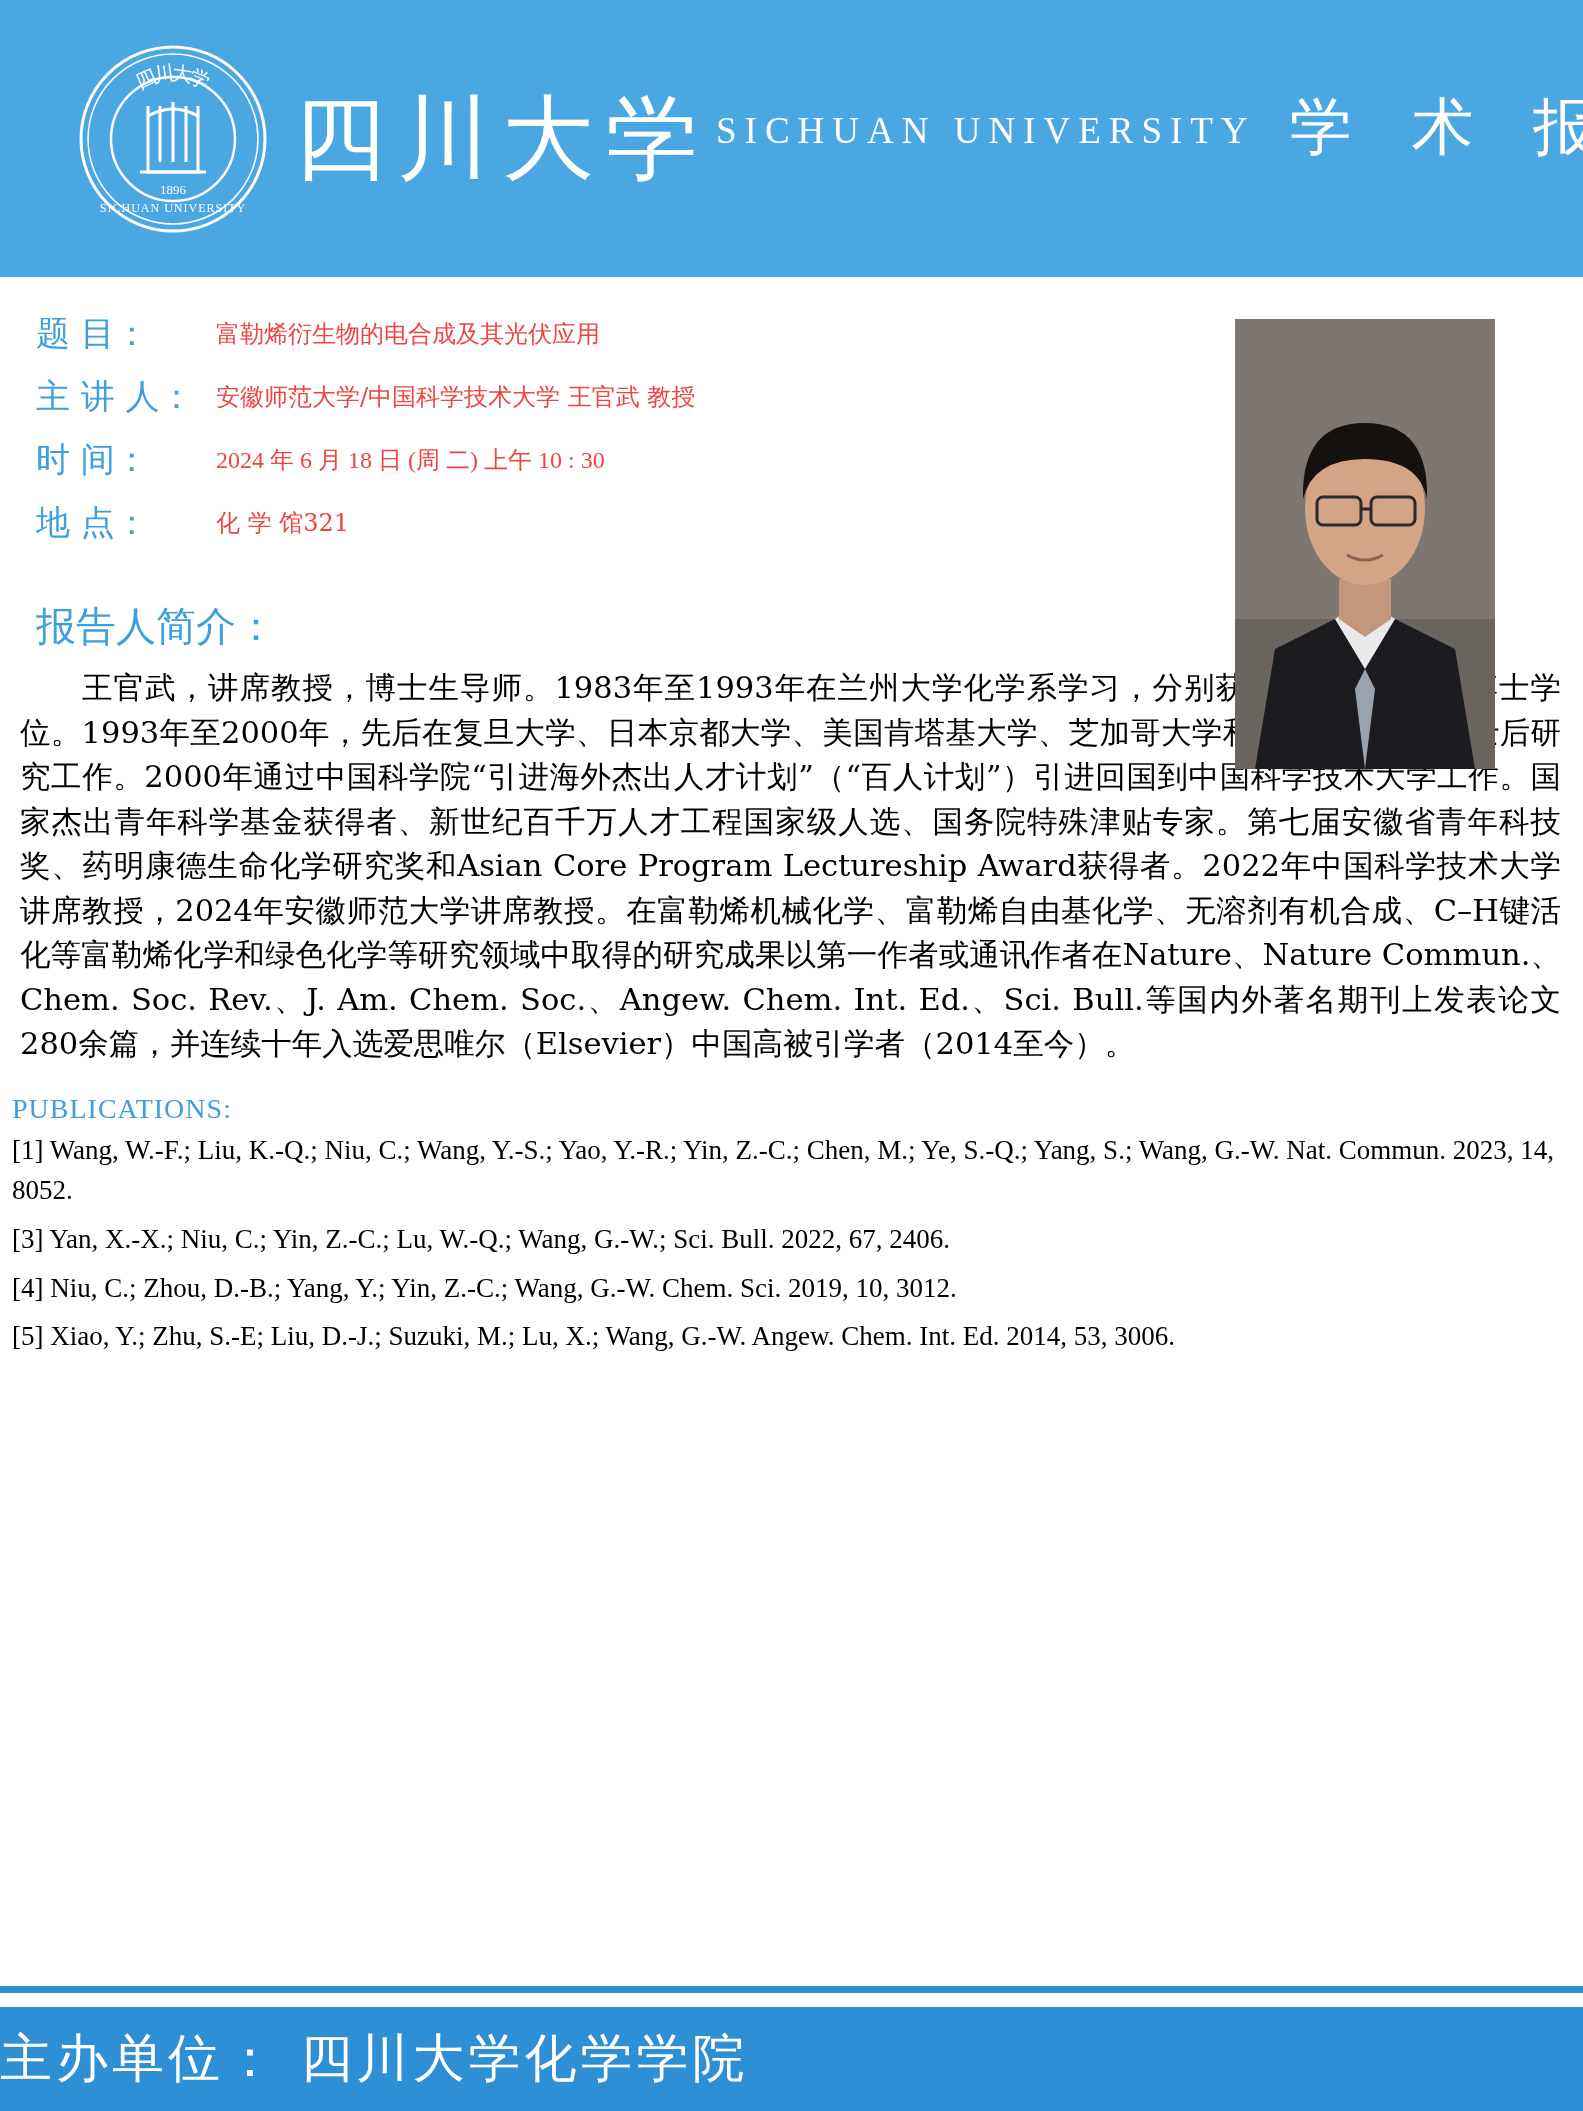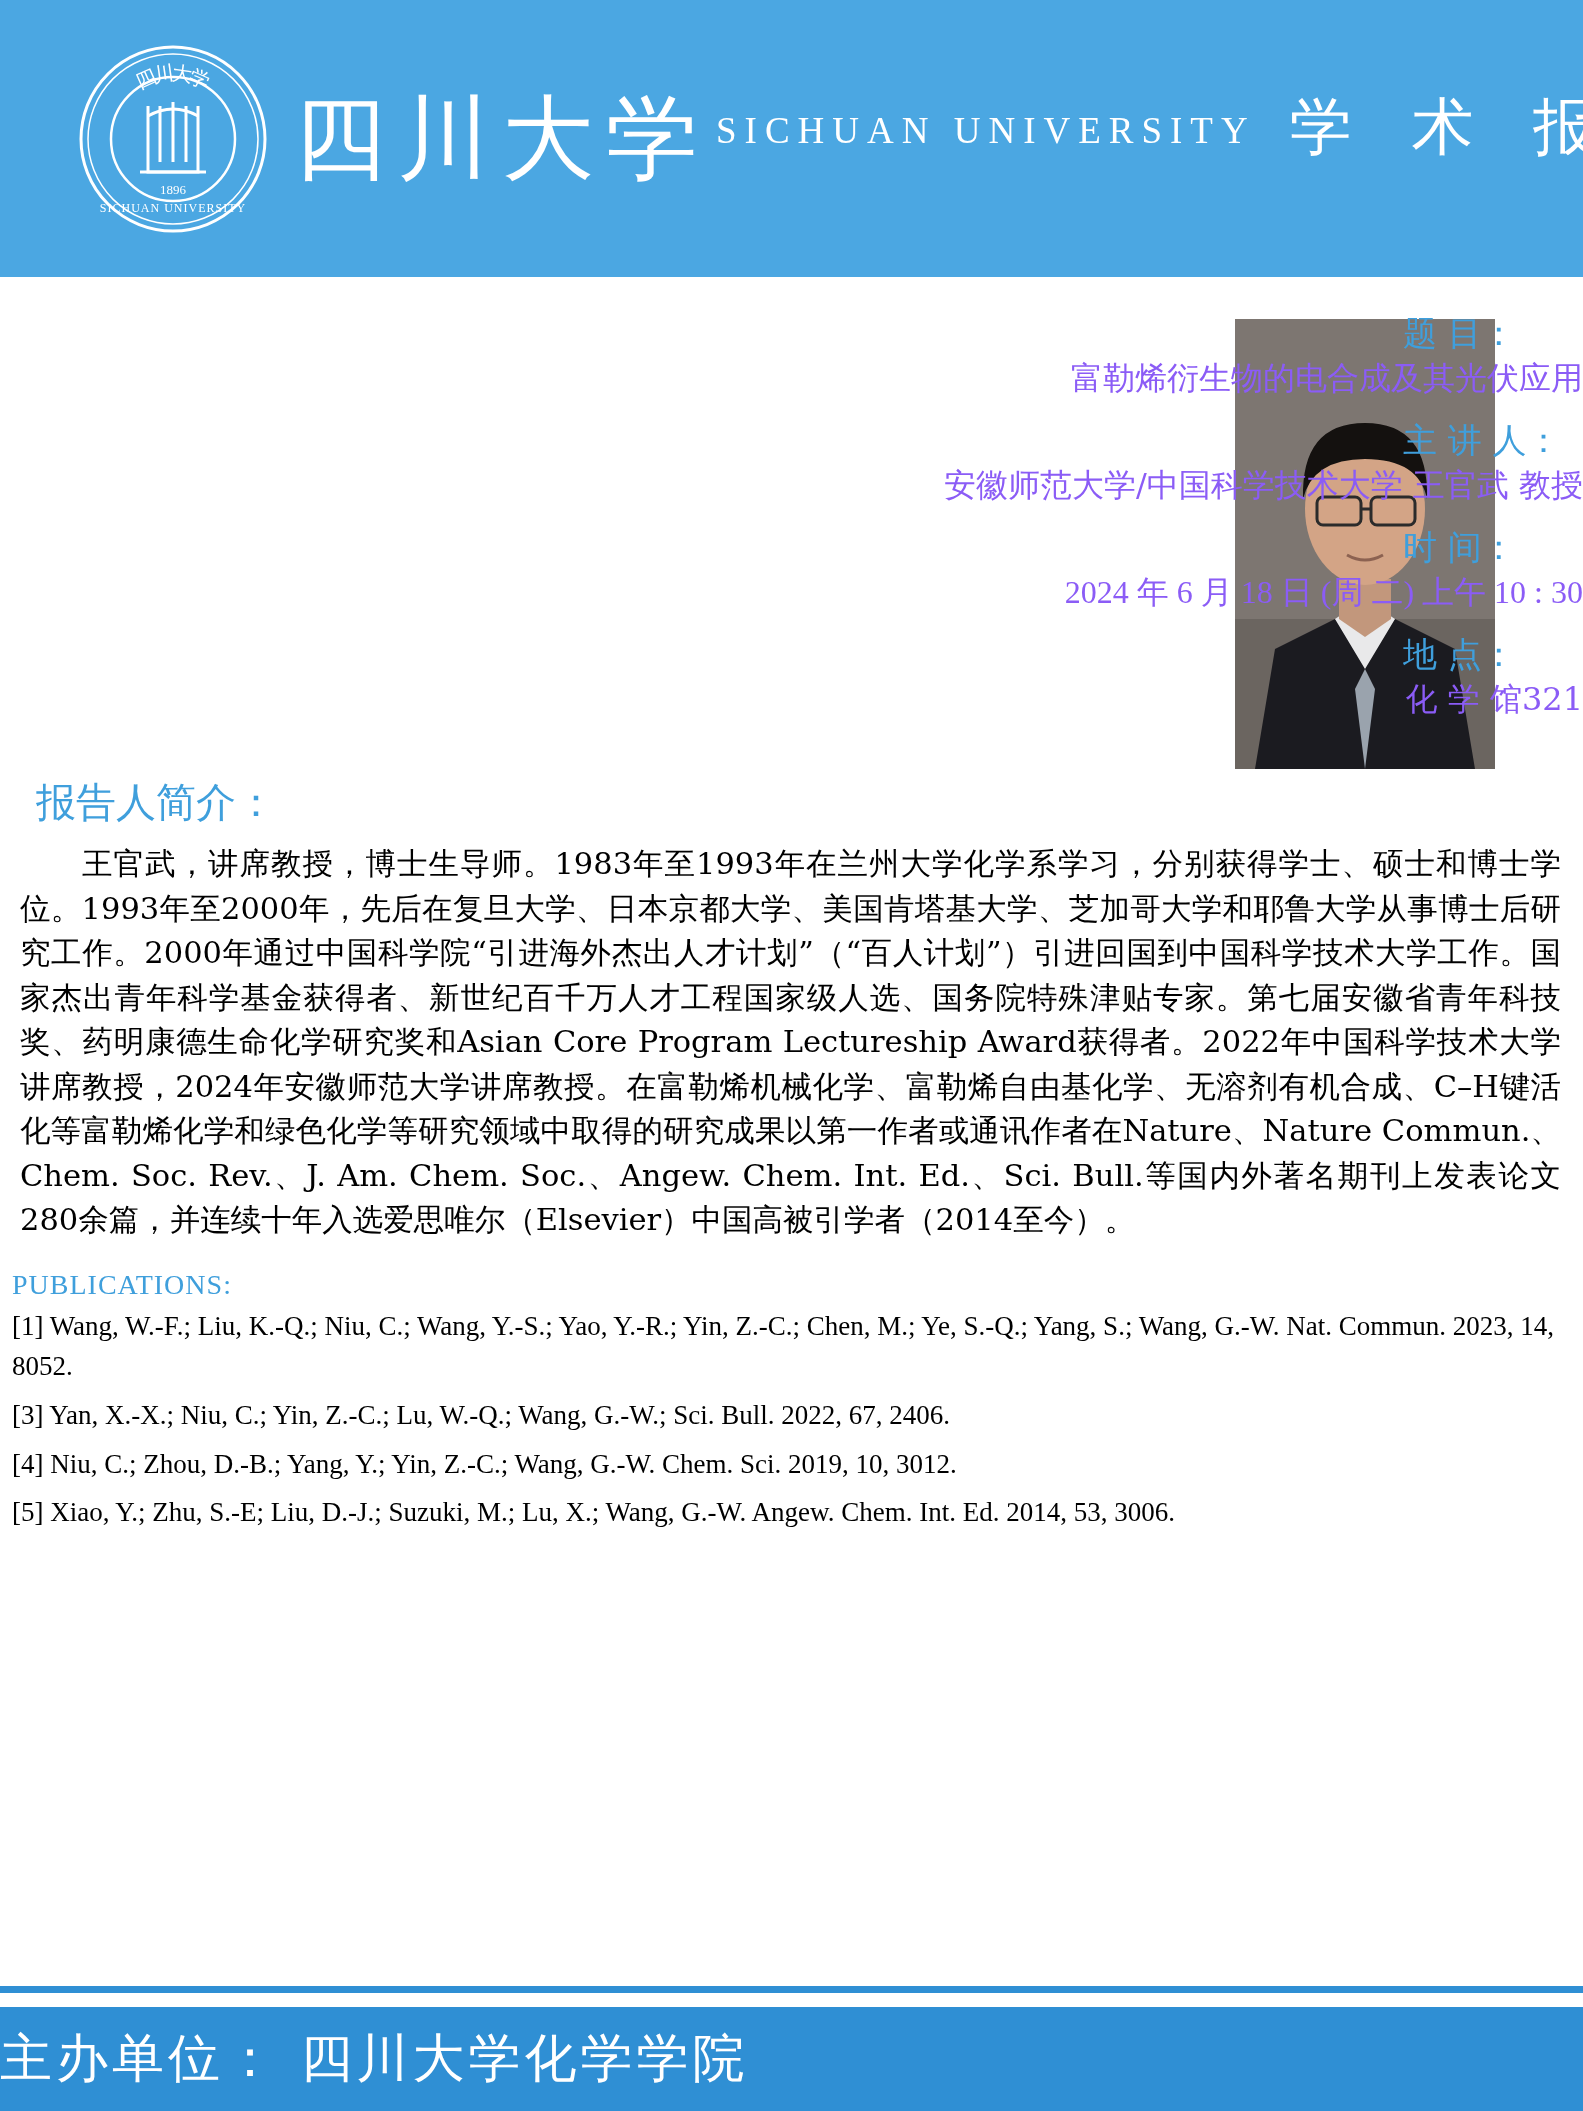--- a/index.html
+++ b/index.html
@@ -91,38 +91,37 @@
     background: #ffffff;
     padding: 0;
   }
 
   .meta {
     position: relative;
     padding: 28px 0 0 36px;
   }
   .meta-row {
     display: flex;
-    align-items: flex-end;
+    align-items: center;
     margin-bottom: 17px;
     font-size: 34px;
-    flex-direction: column;
   }
   .meta-label {
     color: #3f9fdc;
     font-family: "DejaVu Serif", serif;
     font-size: 34px;
     width: 180px;
     flex: 0 0 auto;
     letter-spacing: 0px;
     white-space: nowrap;
   }
   .meta-value {
-    color: #8b5cf6;
-    font-family: "DejaVu Serif", serif;
-    font-size: 32px;
+    color: #ef4444;
+    font-family: "DejaVu Serif", serif;
+    font-size: 24px;
     white-space: nowrap;
   }
   .meta-value.latin {
     font-family: "Liberation Serif", serif;
   }
 
   .portrait {
     position: absolute;
     top: 36px;
     right: 88px;

